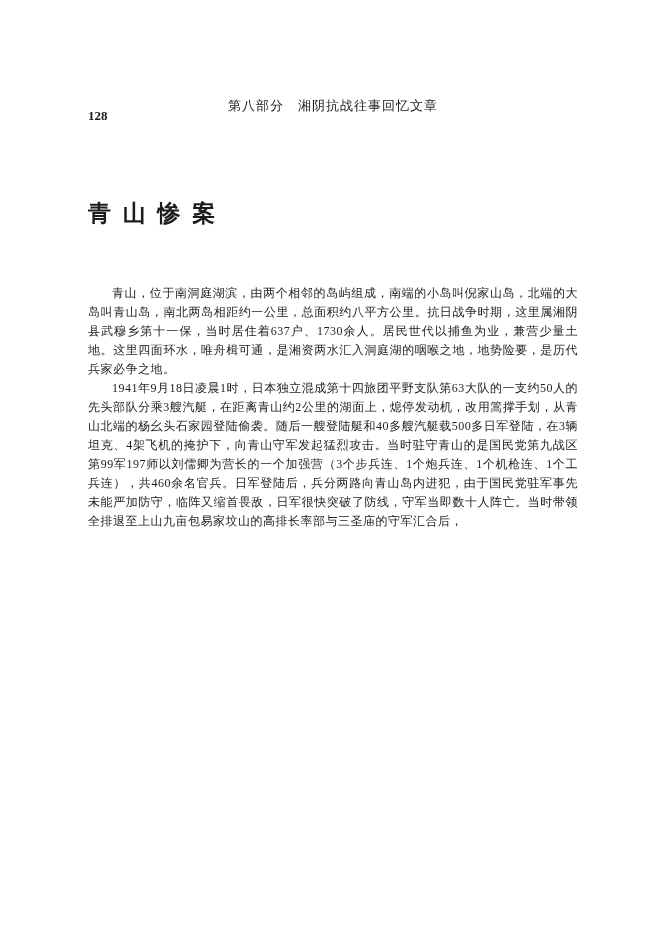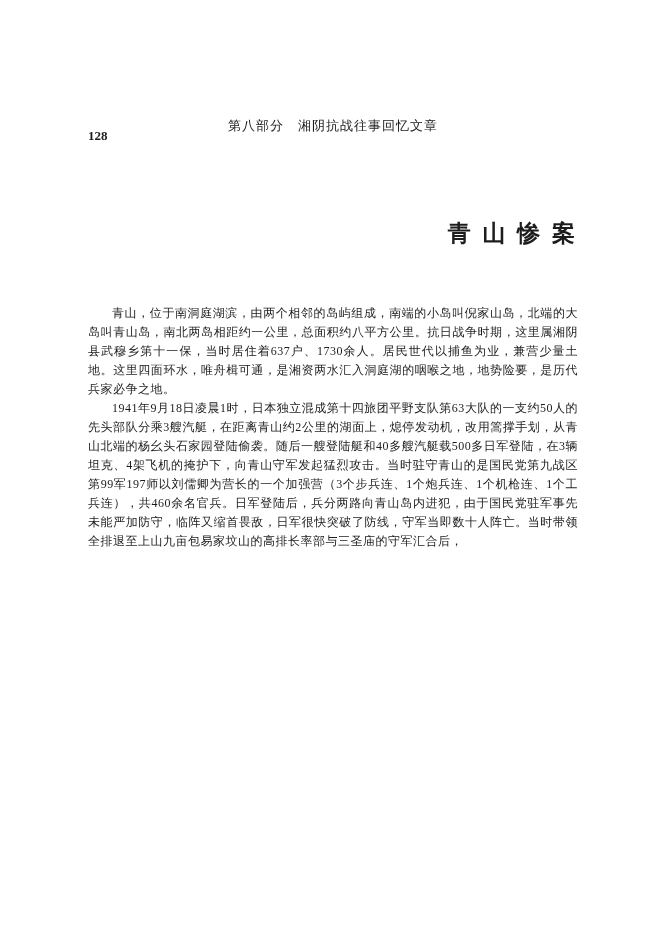--- a/index.html
+++ b/index.html
@@ -28,25 +28,24 @@
   .page-number {
     position: absolute;
     left: 0;
     top: 10px;
     letter-spacing: 0;
     font-weight: bold;
   }
   .header-text {
     display: block;
     text-align: center;
-    margin-top: 20px;
   }
   .doc-title {
     margin-top: 86px;
-    text-align: right;
+    text-align: left;
     font-size: 23px;
     font-weight: bold;
     letter-spacing: 3px;
     line-height: 28px;
   }
   .body-text {
     margin-top: 56px;
     font-size: 12px;
     line-height: 19px;
     text-align: justify;

